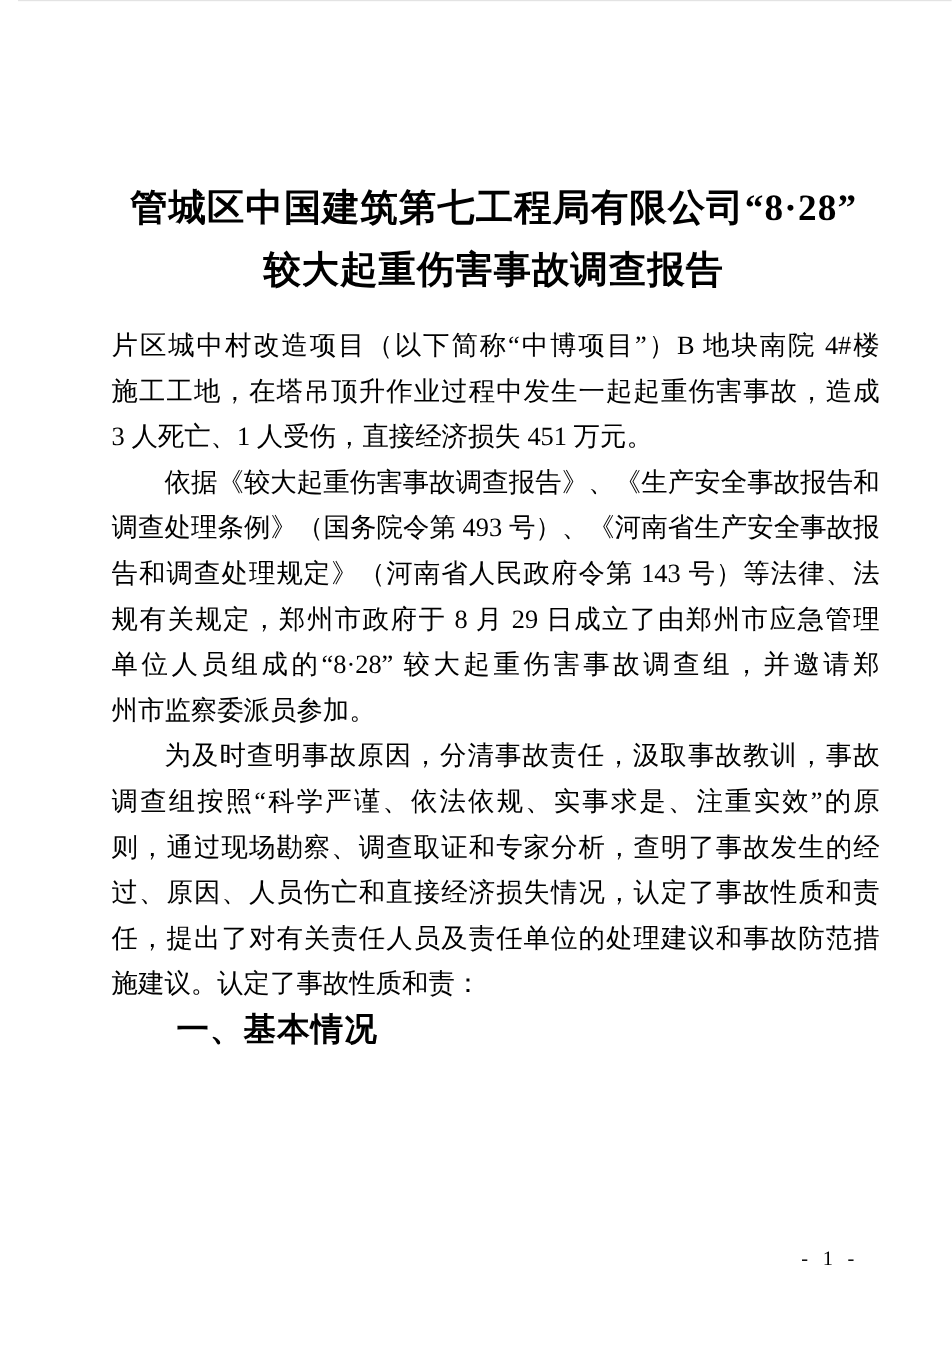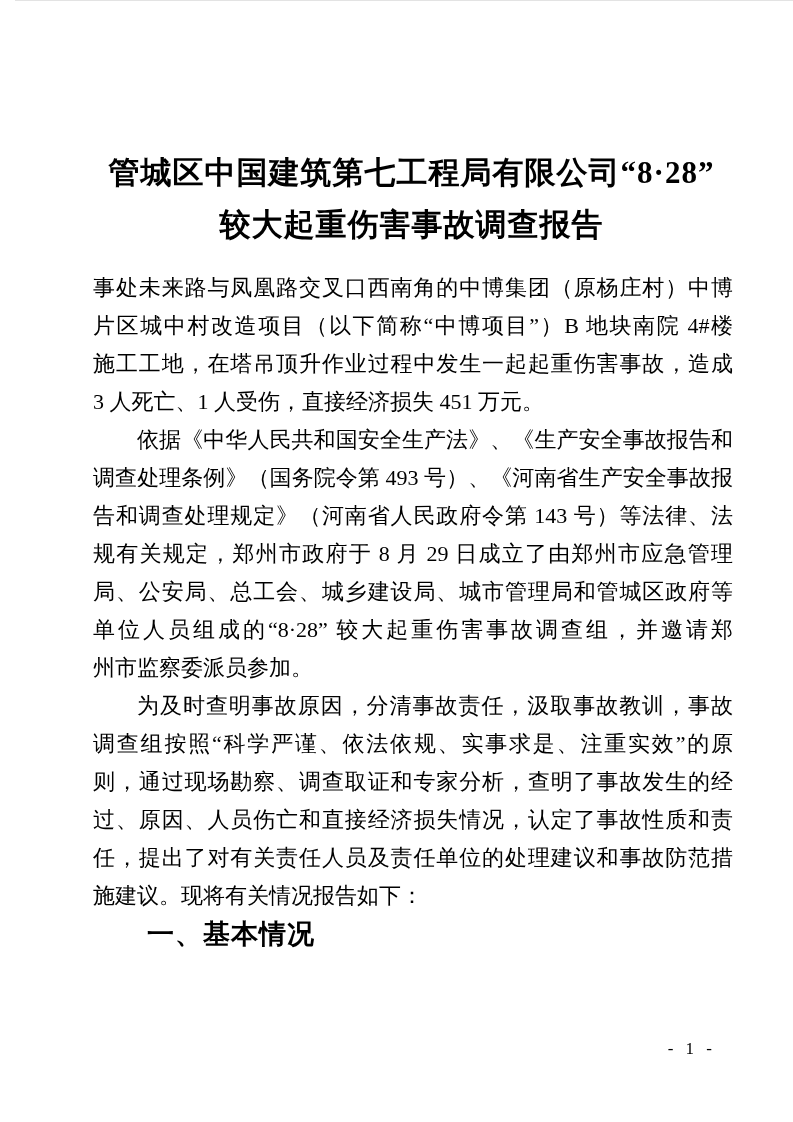--- a/index.html
+++ b/index.html
@@ -76,35 +76,33 @@
 
 <div class="page">
 
   <div class="doc-title">
     <div>管城区中国建筑第七工程局有限公司“8·28”</div>
     <div>较大起重伤害事故调查报告</div>
   </div>
 
   <div class="doc-body">
 
-      <div class="line">事处未来路与凤凰路交叉口西南角的中博集团（原杨庄村）中博</div>
       <div class="line">片区城中村改造项目（以下简称“中博项目”）B 地块南院 4#楼</div>
       <div class="line">施工工地，在塔吊顶升作业过程中发生一起起重伤害事故，造成</div>
       <div class="line last">3 人死亡、1 人受伤，直接经济损失 451 万元。</div>
-      <div class="line first">依据《中华人民共和国安全生产法》、《生产安全事故报告和</div>
+      <div class="line first">依据《较大起重伤害事故调查报告》、《生产安全事故报告和</div>
       <div class="line">调查处理条例》（国务院令第 493 号）、《河南省生产安全事故报</div>
       <div class="line">告和调查处理规定》（河南省人民政府令第 143 号）等法律、法</div>
       <div class="line">规有关规定，郑州市政府于 8 月 29 日成立了由郑州市应急管理</div>
-      <div class="line">局、公安局、总工会、城乡建设局、城市管理局和管城区政府等</div>
       <div class="line">单位人员组成的“8·28” 较大起重伤害事故调查组，并邀请郑</div>
       <div class="line last">州市监察委派员参加。</div>
       <div class="line first">为及时查明事故原因，分清事故责任，汲取事故教训，事故</div>
       <div class="line">调查组按照“科学严谨、依法依规、实事求是、注重实效”的原</div>
       <div class="line">则，通过现场勘察、调查取证和专家分析，查明了事故发生的经</div>
       <div class="line">过、原因、人员伤亡和直接经济损失情况，认定了事故性质和责</div>
       <div class="line">任，提出了对有关责任人员及责任单位的处理建议和事故防范措</div>
-      <div class="line last">施建议。现将有关情况报告如下：</div>
+      <div class="line last">施建议。认定了事故性质和责：</div>
       <div class="section-heading">一、基本情况</div>
   </div>
 
   <div class="page-number">- 1 -</div>
 
 </div>
 
 </body></html>

